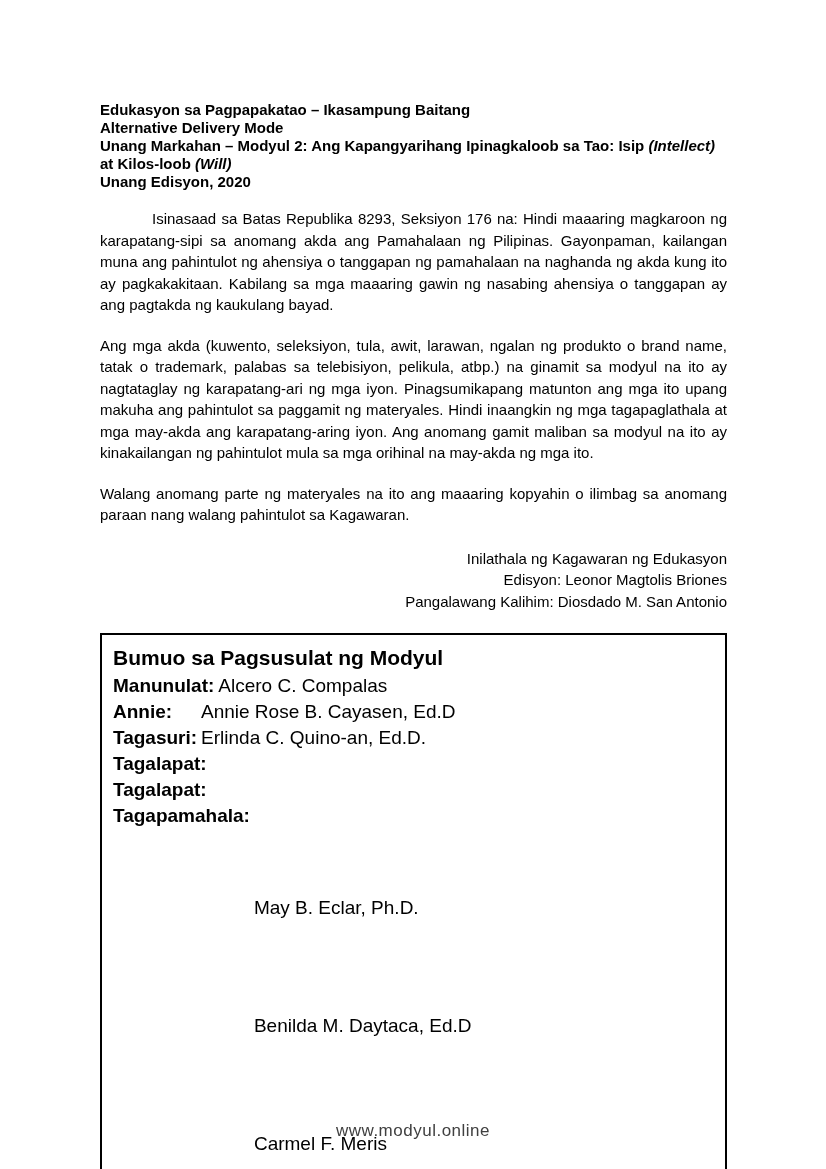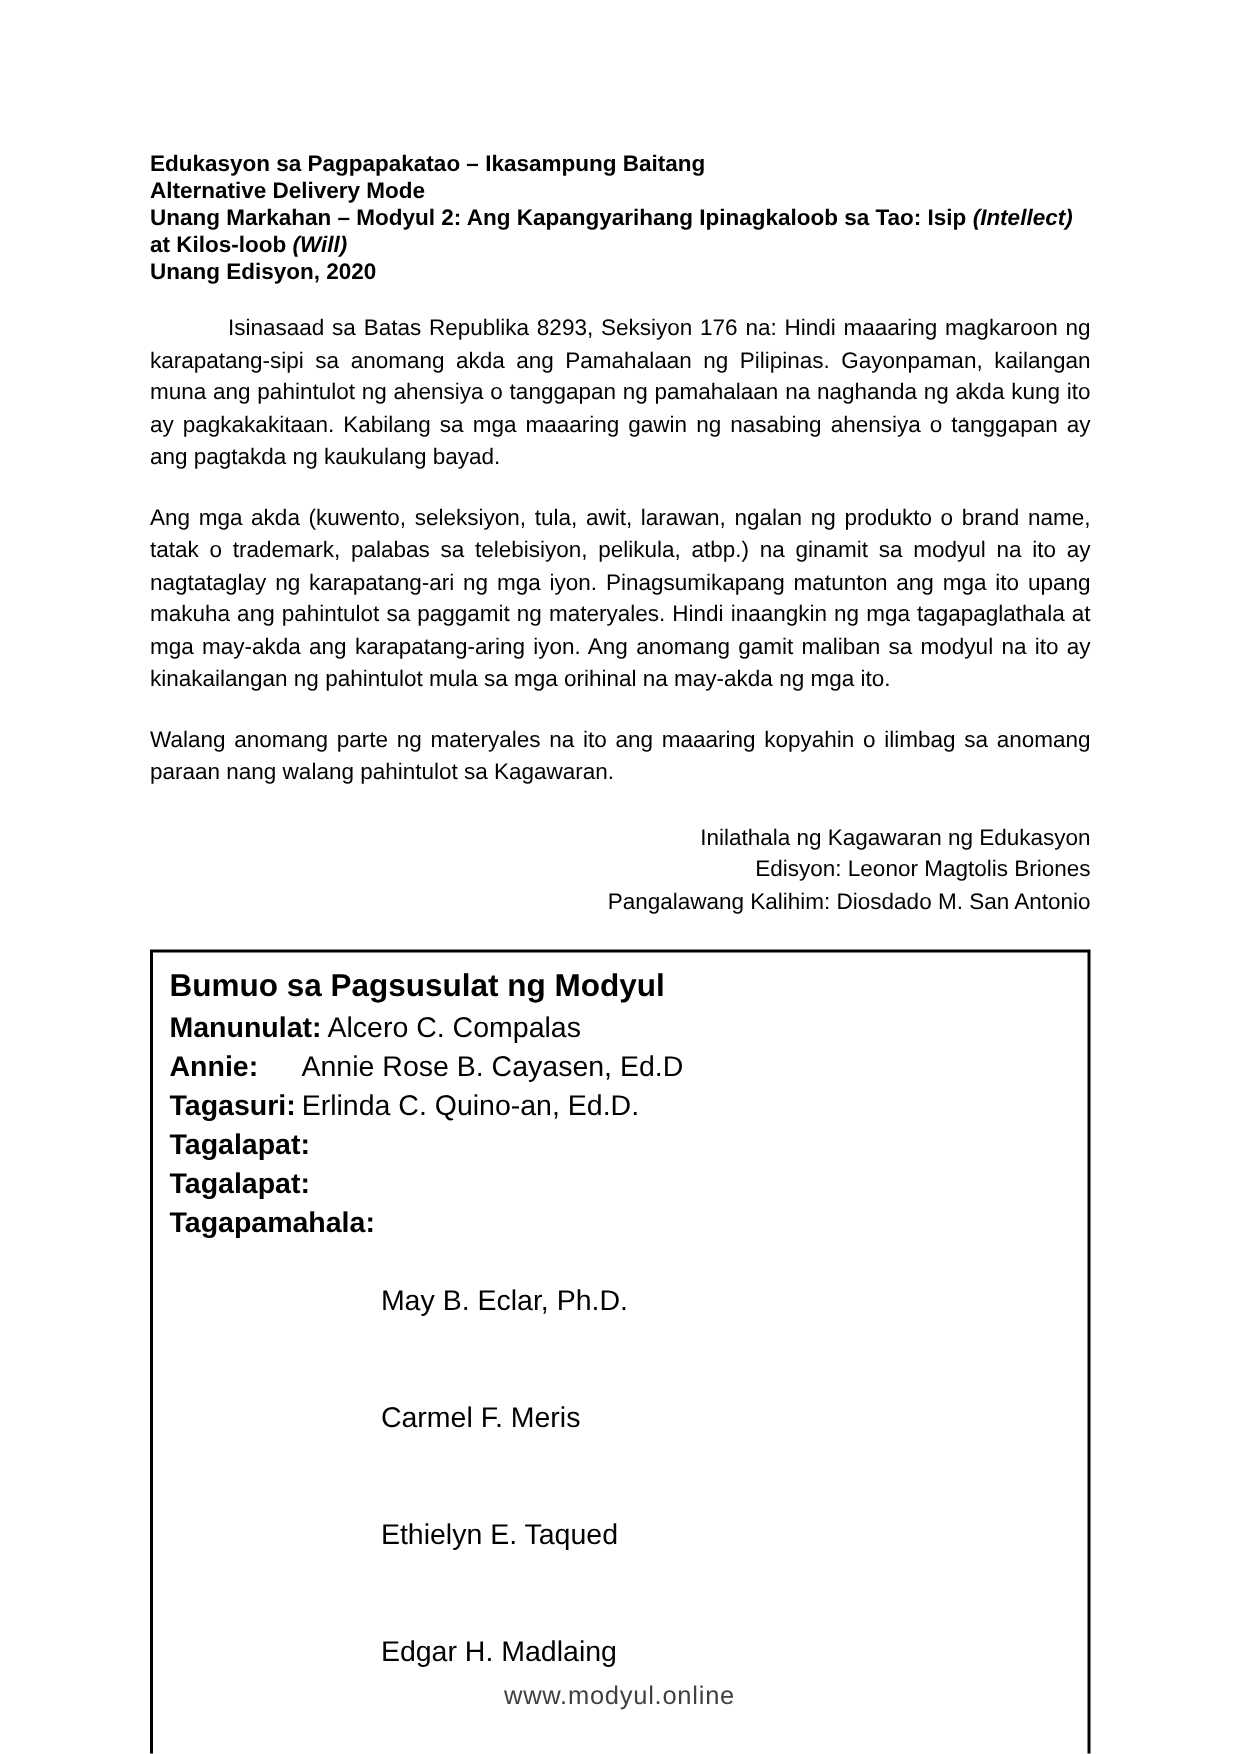--- a/index.html
+++ b/index.html
@@ -60,21 +60,21 @@
   }
   .credit-label {
     font-weight: bold;
     flex: none;
     min-width: 84px;
     margin-right: 4px;
     white-space: nowrap;
   }
   .credit-value, .credit-values { white-space: pre-wrap; }
   .credit-values { flex: 1; }
-  .credit-values div { line-height: 26px; }
+  .credit-values div { line-height: 26px; margin-top: 40px; }
   
   .watermark {
     position: absolute;
     left: 0; right: 0;
     top: 1121px;
     text-align: center;
     color: #404040;
     font-size: 17px;
     letter-spacing: 0.5px;
   }
@@ -127,20 +127,21 @@
 
     <div class="credit-row">
       <span class="credit-label">Tagalapat:</span>
       <span class="credit-value"></span>
     </div>
 
     <div class="credit-row">
       <span class="credit-label">Tagapamahala:</span>
       <div class="credit-values">
         <div>May B. Eclar, Ph.D.</div>
+        <div>Benilda M. Daytaca, Ed.D</div>
         <div>Carmel F. Meris</div>
         <div>Ethielyn E. Taqued</div>
         <div>Edgar H. Madlaing</div>
         
         
         
       </div>
     </div>
   </div>
 

